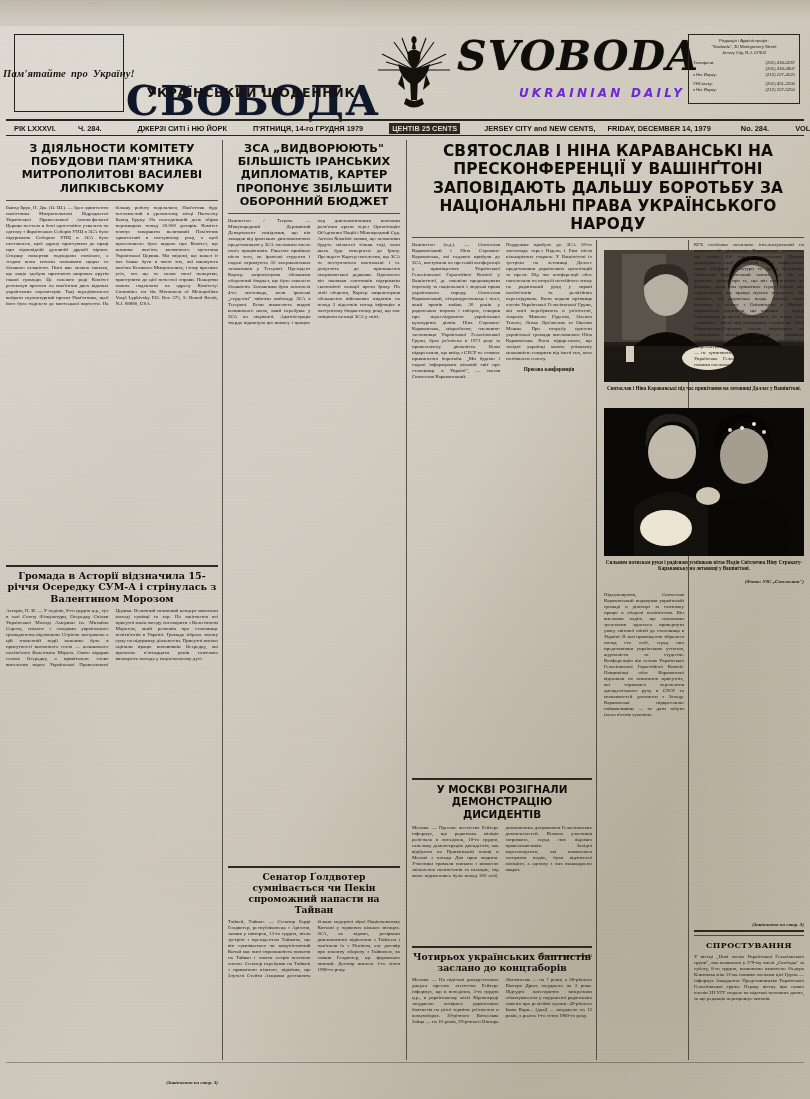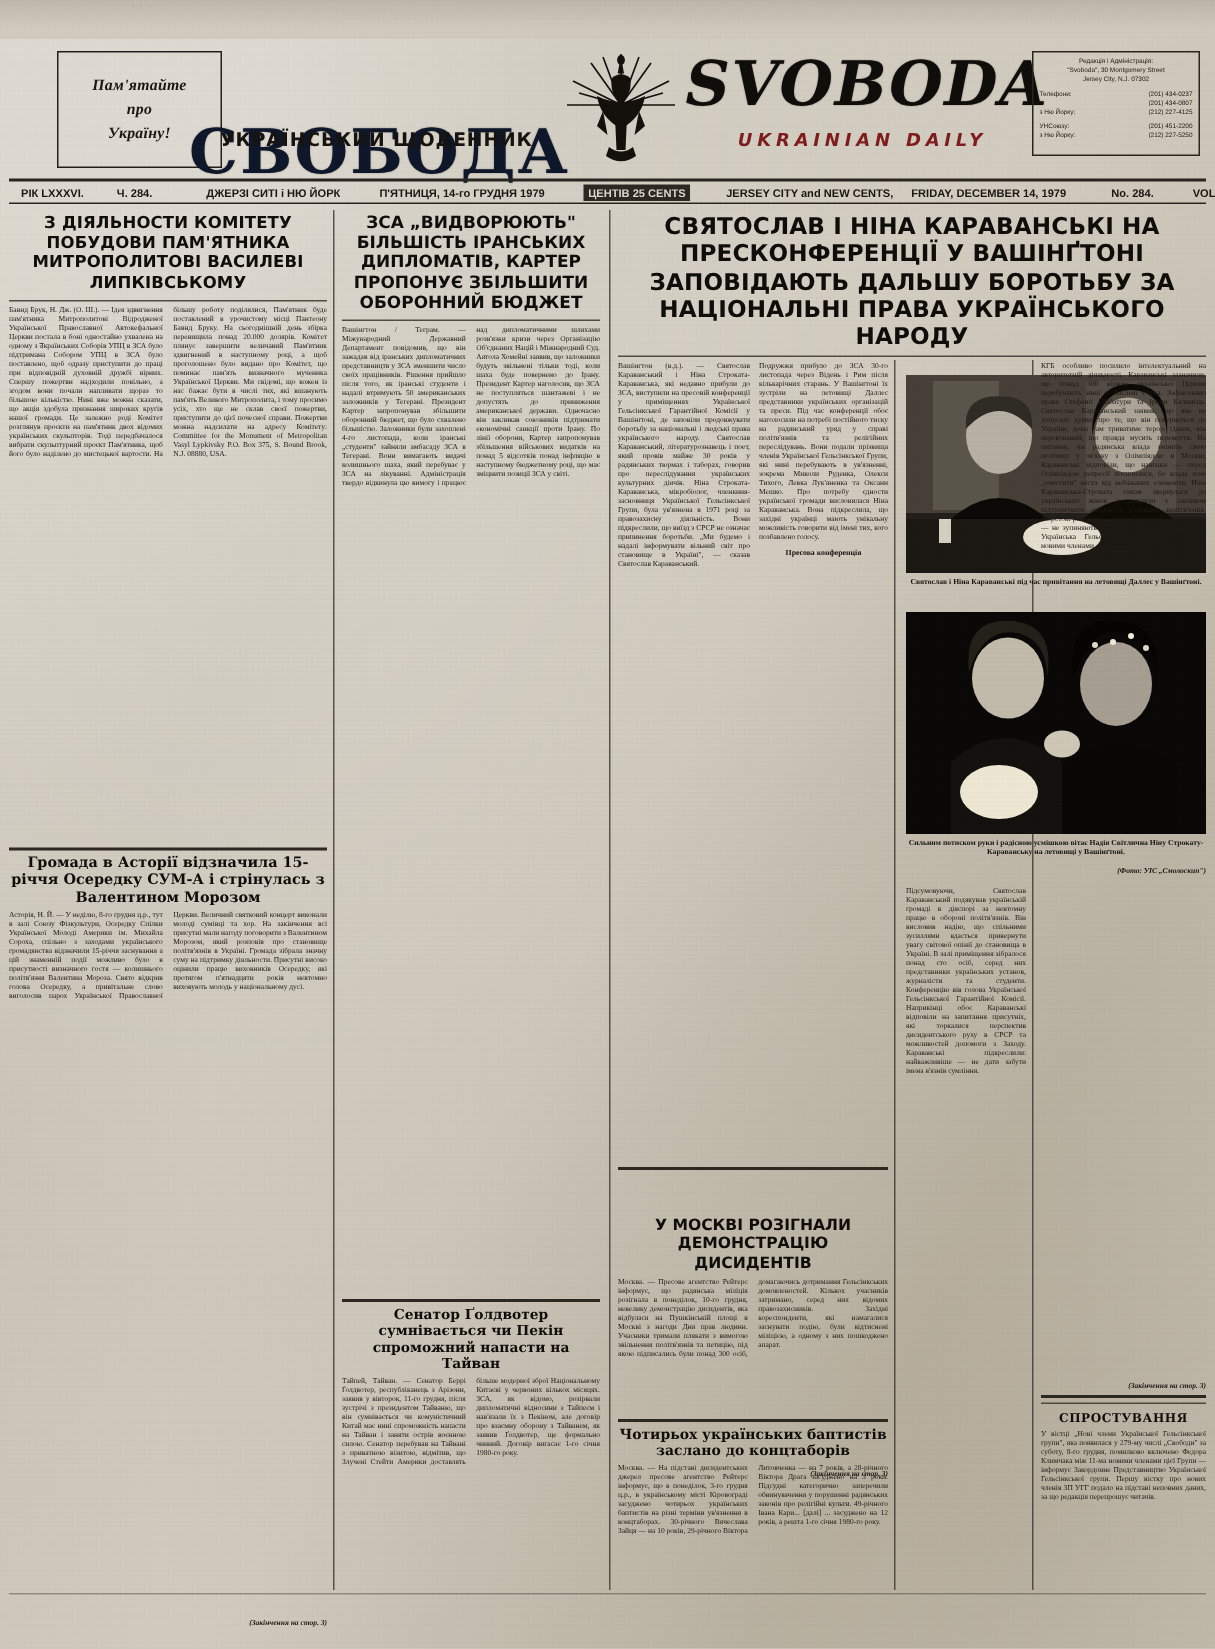--- a/index.html
+++ b/index.html
@@ -29,23 +29,23 @@
   
   .top-scrap{position:absolute;left:0;top:0;width:810px;height:26px;
     background:linear-gradient(180deg,#b9b2a4 0%, #cfc9bc 75%);
     opacity:.85;}
   .scrap-txt{position:absolute;left:88px;top:1px;font-size:6px;letter-spacing:1px;
     color:#6a6255;opacity:.55;}
 
   
   .masthead{position:absolute;left:0;top:28px;width:810px;height:92px;}
   .remember-box{
-    position:absolute;left:38px;top:6px;width:108px;height:76px;
+    position:absolute;left:14px;top:6px;width:108px;height:76px;
     border:1.5px solid #23201b;
-    display:flex;flex-direction:column;align-items:center;justify-content:center;
+    display:flex;flex-direction:row;align-items:center;justify-content:center;
     gap:5px;
   }
   .remember-box div{
     font-family:"Liberation Serif",serif;font-weight:bold;font-style:italic;
     font-size:10.5px;color:#1a1713;letter-spacing:.2px;
   }
   .title-cyr{
     position:absolute;left:126px;top:6px;width:250px;text-align:center;
     font-family:"DejaVu Serif",serif;font-weight:bold;
     font-size:41px;letter-spacing:1.5px;line-height:44px;color:#0f172a;
@@ -58,23 +58,23 @@
     font-size:12.5px;letter-spacing:.6px;color:#17140f;
   }
   .title-lat{
     position:absolute;left:452px;top:6px;width:252px;text-align:center;
     font-family:"DejaVu Serif",serif;font-weight:bold;
     font-size:41px;letter-spacing:1px;line-height:44px;color:#100e0b;
     text-shadow:0 0 1px rgba(0,0,0,.45);
     font-style:italic;
   }
   .subtitle-lat{
-    position:absolute;left:449px;top:58px;width:252px;text-align:center;
+    position:absolute;left:476px;top:58px;width:252px;text-align:center;
     font-family:"DejaVu Sans",sans-serif;font-weight:bold;font-style:italic;
-    font-size:12px;letter-spacing:3.2px;color:#7f1d1d;
+    font-size:12px;letter-spacing:3.2px;color:#6d28d9;
   }
   
   .emblem{position:absolute;left:372px;top:2px;width:84px;height:84px;}
   .info-box{
     position:absolute;left:688px;top:6px;width:112px;height:70px;
     border:1px solid #2a261f;padding:3px 4px;box-sizing:border-box;
     font-family:"Liberation Sans",sans-serif;font-size:4.3px;line-height:6.2px;
     color:#242019;
   }
   .info-box .ctr{text-align:center;}
@@ -348,21 +348,21 @@
 
 На питання, чи радянська влада змінить свою політику у зв'язку з Олімпіядою в Москві, Караванські відповіли, що навпаки — перед Олімпіядою репресії посилилися, бо влада хоче „очистити" міста від небажаних елементів.
 
 Ніна Караванська-Строката також звернулася до українських жінок у діяспорі з закликом підтримувати зв'язок з родинами політв'язнів.
 
 Жорстокі репресії, — твердили обоє Караванських, — не зупиняють українців, що видно з того, що Українська Гельсінкська Група поповнюється новими членами, попри арешти.</div>
     <div class="body cont">(Закінчення на стор. 3)</div>
   </div>
 
   <div class="hrule2" style="left:412px;top:778px;width:180px;"></div>
-  <div class="col" style="left:412px;top:811px;width:180px;">
+  <div class="col" style="left:412px;top:783px;width:180px;">
     <h2 class="hl" style="font-size:10.4px;line-height:12.4px;">У МОСКВІ РОЗІГНАЛИ ДЕМОНСТРАЦІЮ ДИСИДЕНТІВ</h2>
     <div class="body" style="column-count:2;height:128px;margin-top:5px;">Москва. — Пресове агентство Рейтерс інформує, що радянська міліція розігнала в понеділок, 10-го грудня, невелику демонстрацію дисидентів, яка відбулася на Пушкінській площі в Москві з нагоди Дня прав людини. Учасники тримали плякати з вимогою звільнення політв'язнів та петицію, під якою підписались були понад 300 осіб, домагаючись дотримання Гельсінкських домовленостей. Кількох учасників затримано, серед них відомих правозахисників. Західні кореспонденти, які намагалися заснувати подію, були відтиснені міліцією, а одному з них пошкоджено апарат.</div>
     <div class="body cont">(Закінчення на стор. 3)</div>
   </div>
 
   <div class="hrule2" style="left:412px;top:946px;width:180px;"></div>
   <div class="col" style="left:412px;top:951px;width:180px;">
     <h2 class="hl-serif" style="font-size:9.3px;line-height:11px;">Чотирьох українських баптистів заслано до концтаборів</h2>
     <div class="body" style="column-count:2;height:95px;margin-top:4px;">Москва. — На підставі дисидентських джерел пресове агентство Рейтерс інформує, що в понеділок, 3-го грудня ц.р., в українському місті Кіровограді засуджено чотирьох українських баптистів на різні терміни ув'язнення в концтаборах. 30-річного Вячеслава Зайця — на 10 років, 29-річного Віктора Литовченка — на 7 років, а 28-річного Віктора Драга засуджено на 3 роки. Підсудні категорично заперечили обвинувачення у порушенні радянських законів про релігійні культи. 49-річного Івана Кари... [далі] ... засуджено на 12 років, а решта 1-го січня 1980-го року.</div>
   </div>

